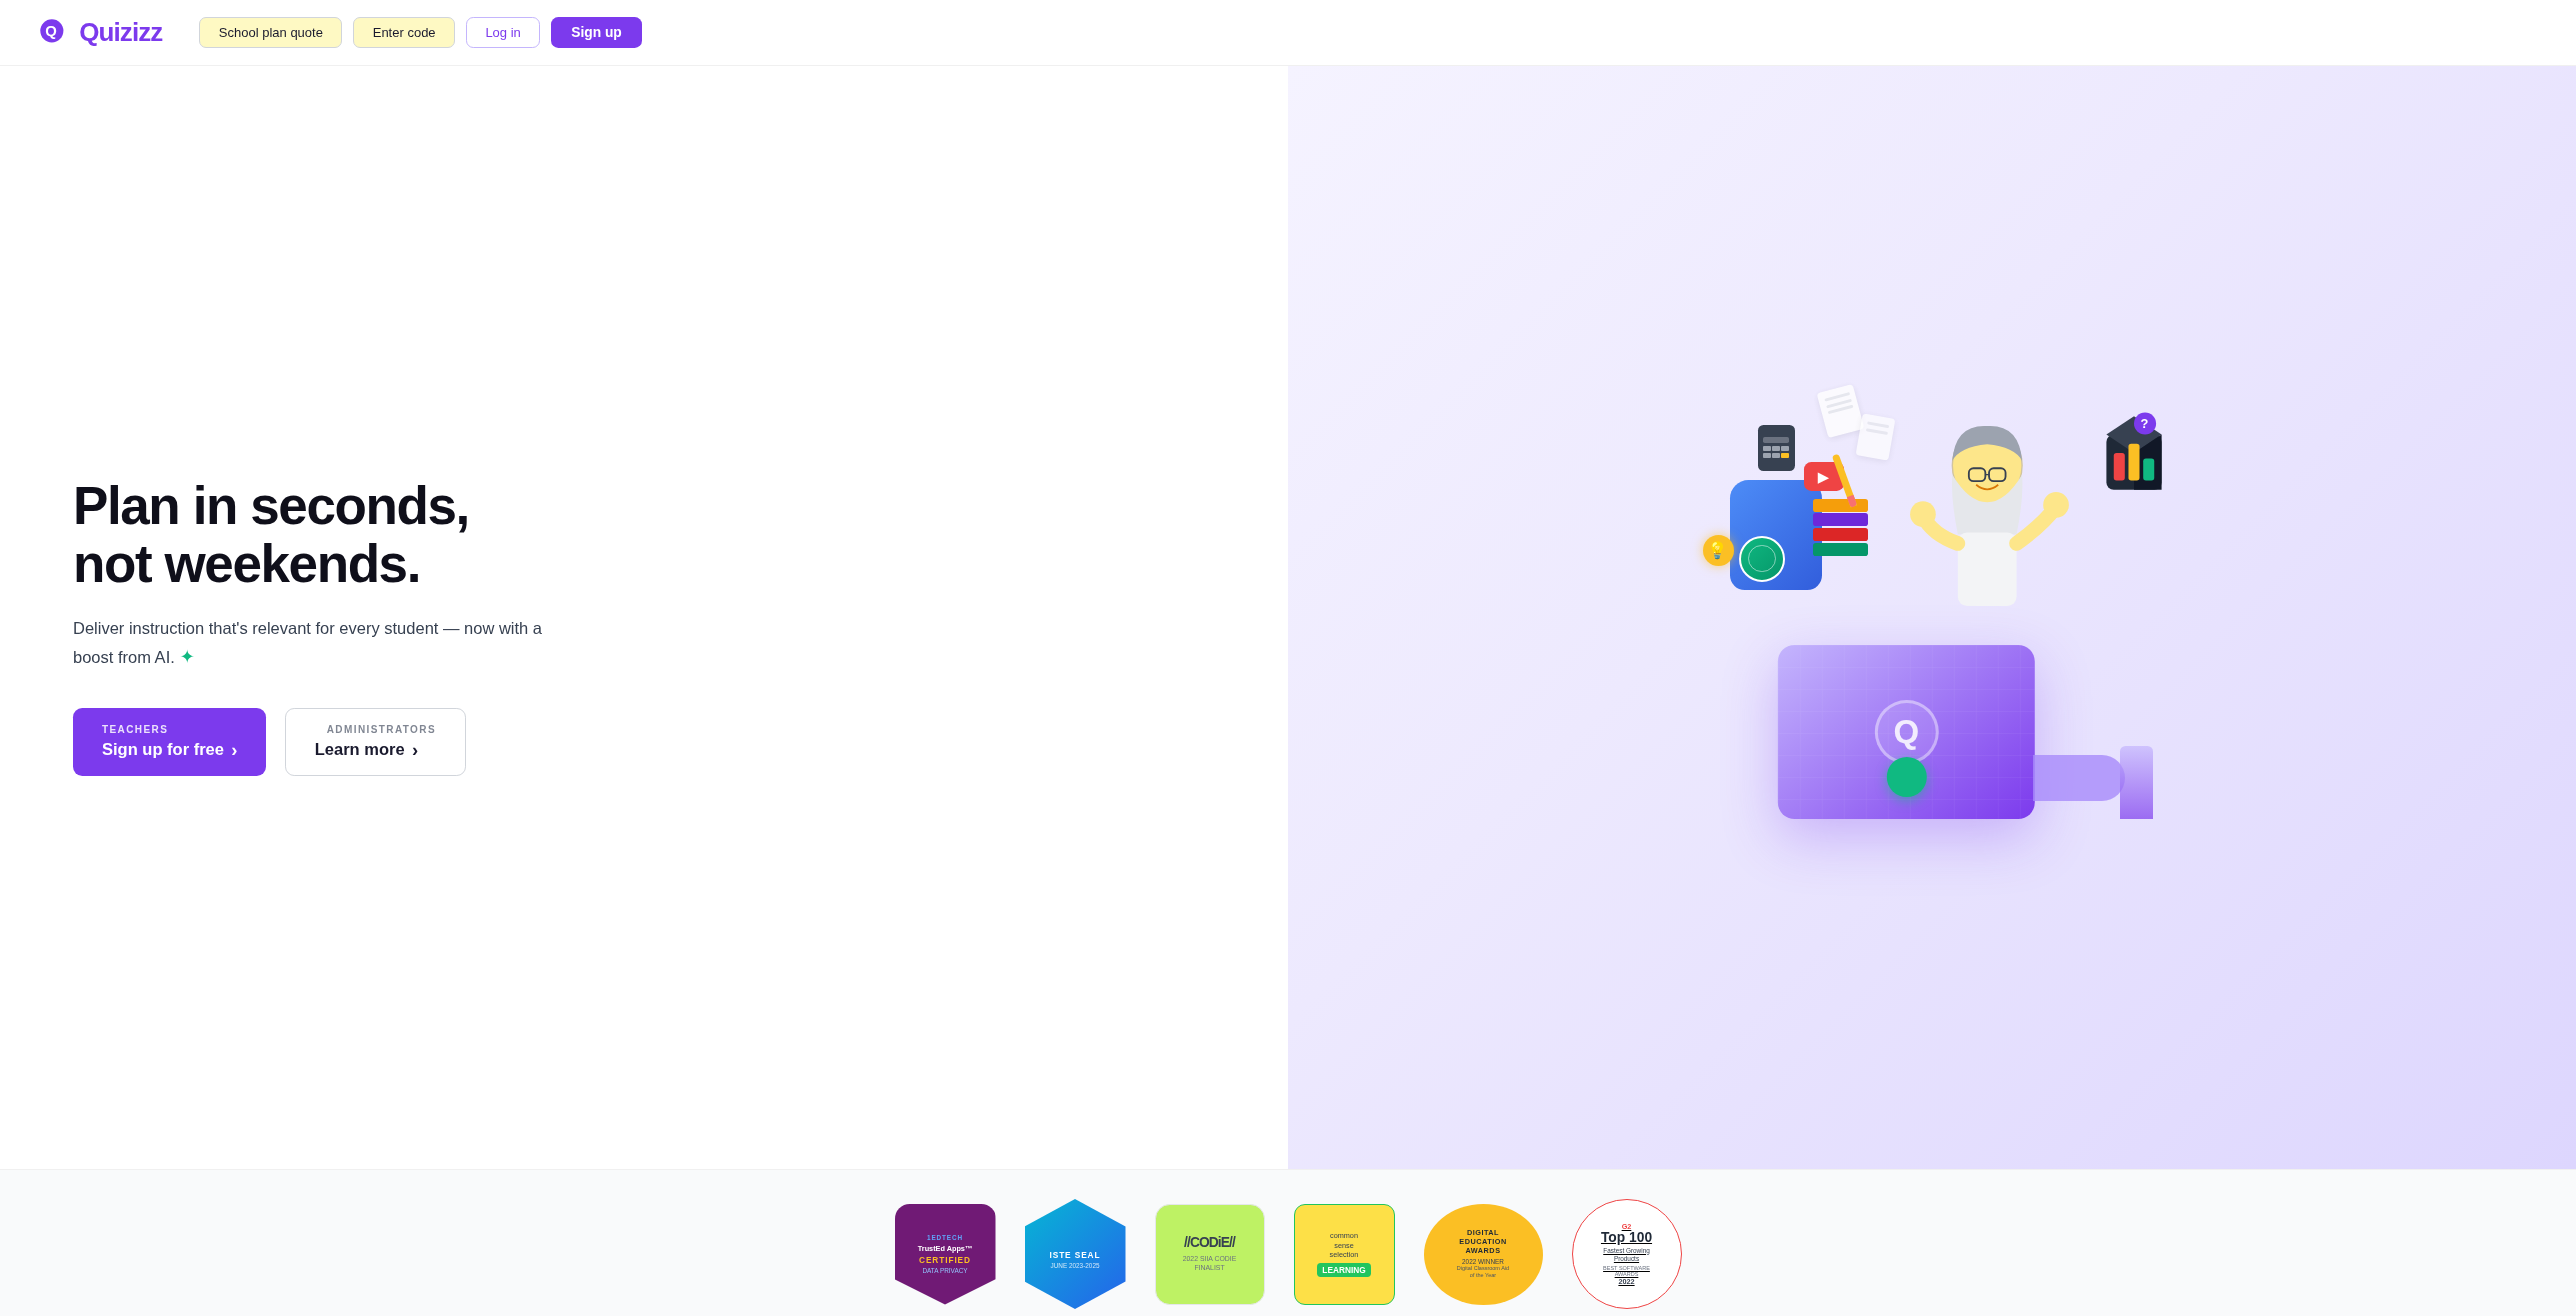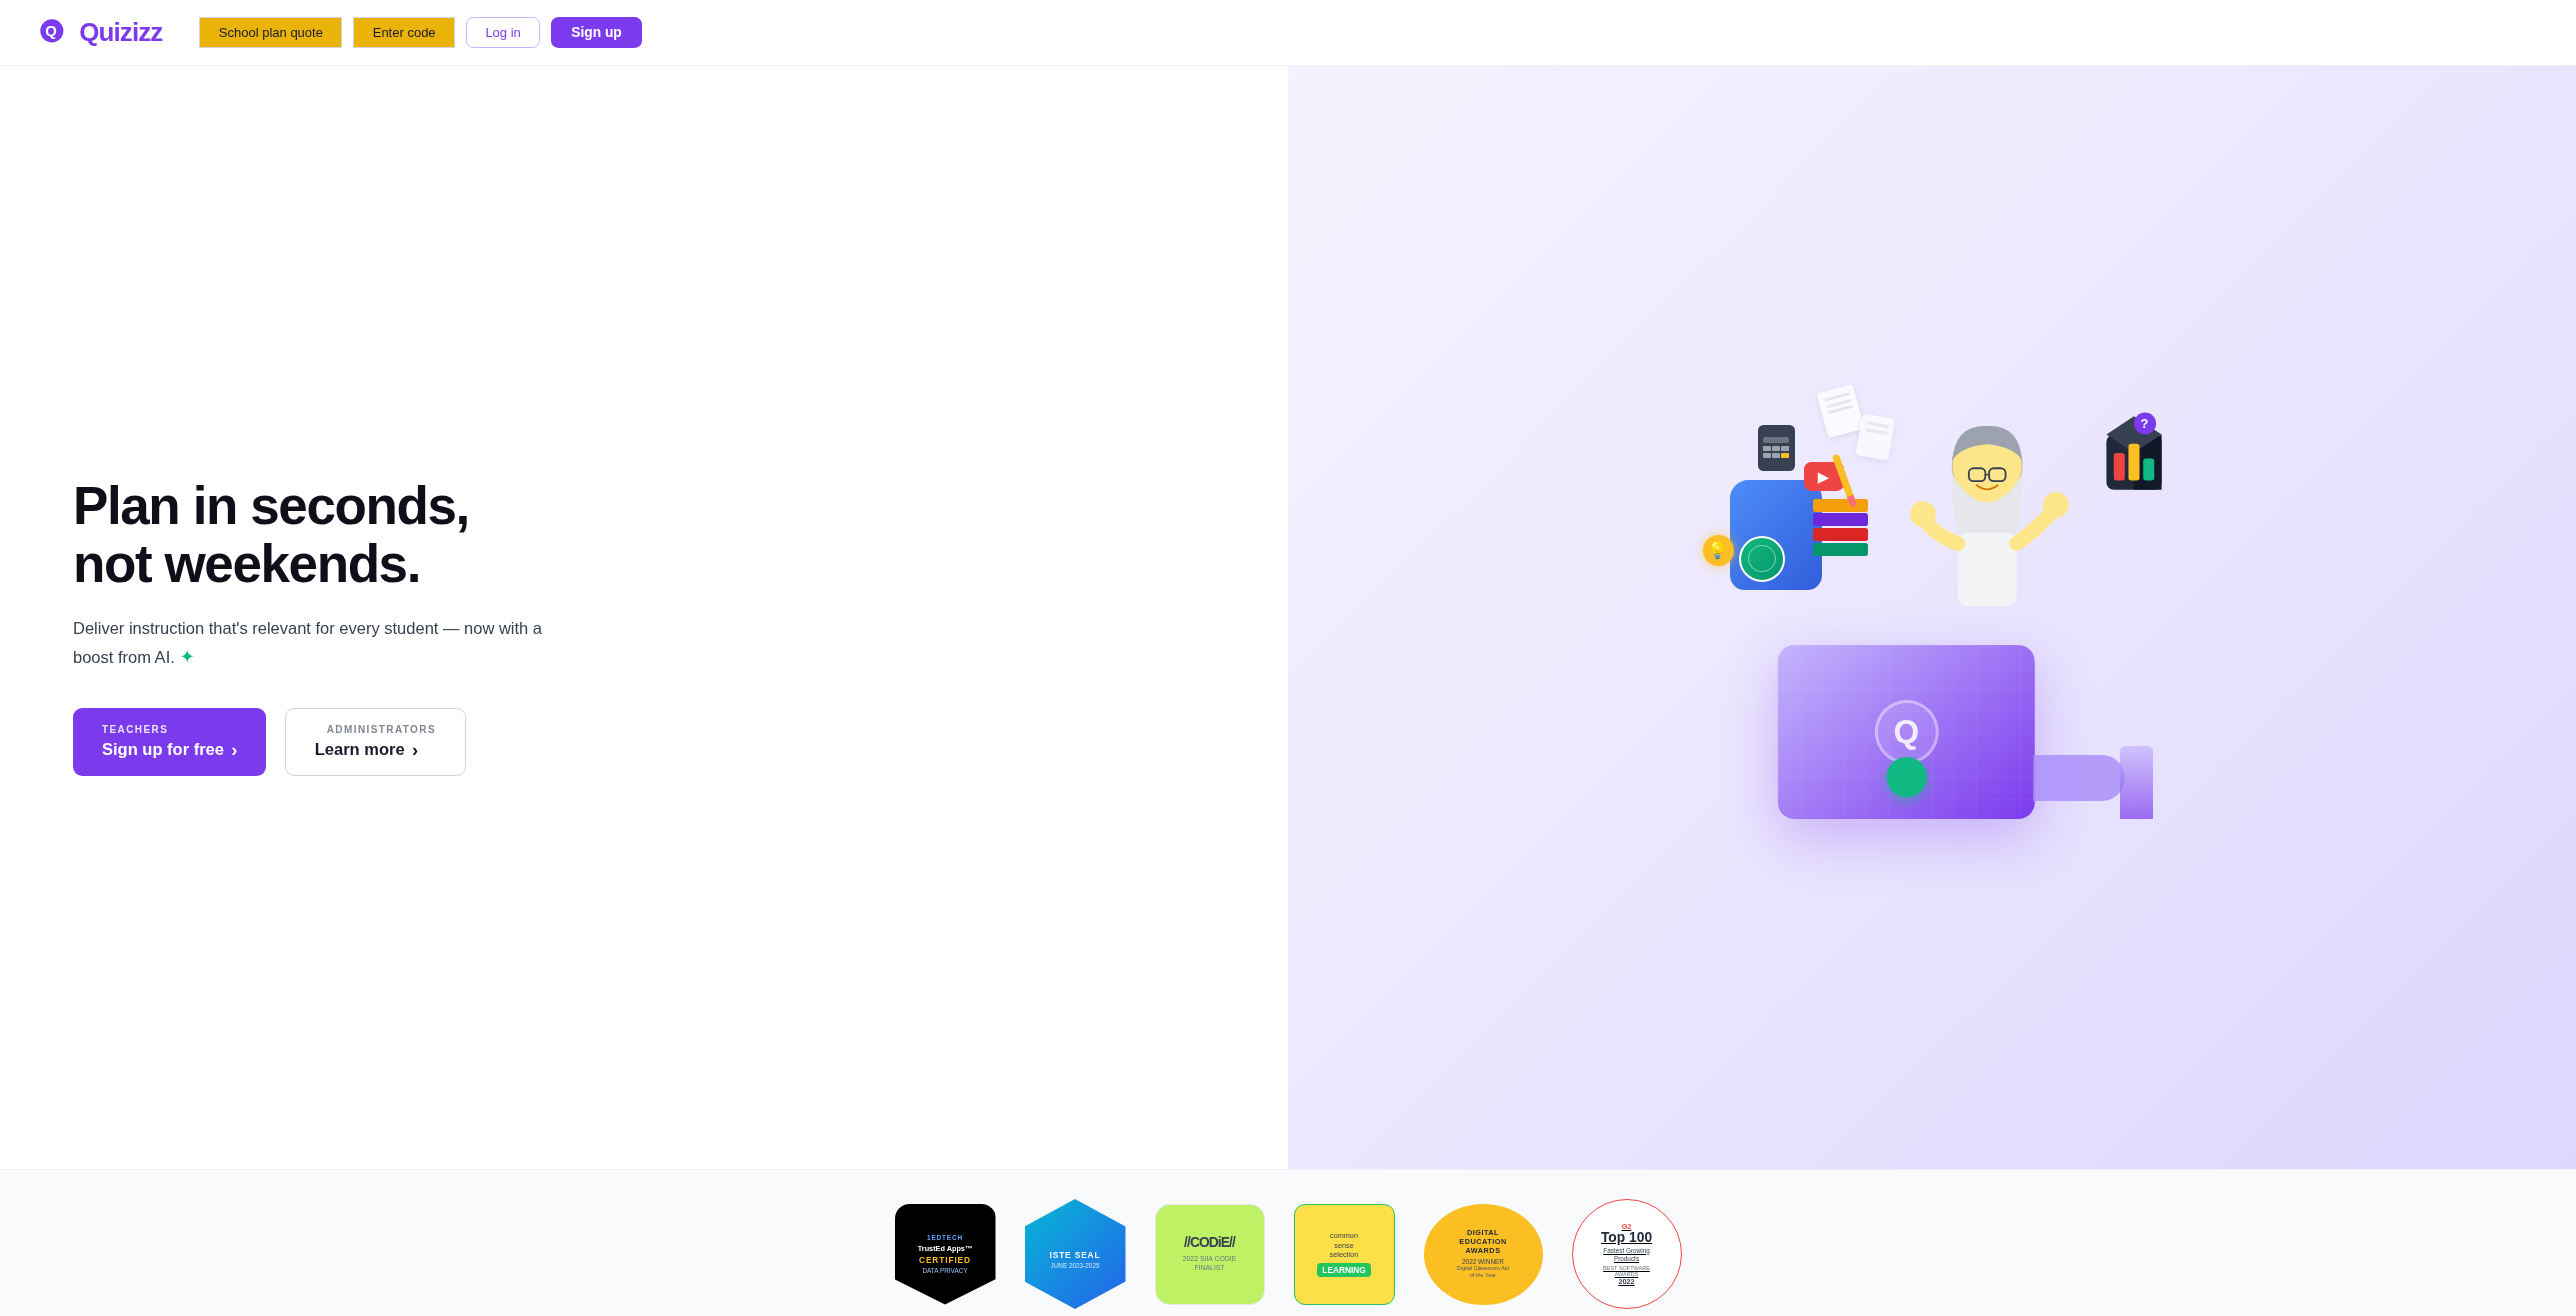--- a/index.html
+++ b/index.html
@@ -46,22 +46,22 @@
       cursor: pointer;
     }
     .nav-actions {
       display: flex;
       align-items: center;
       gap: 11px;
     }
     .btn-outline {
       padding: 7.3px 18.4px;
       border: 1.4px solid #d1d5db;
-      border-radius: 1px;
-      background: #eab308;
+      border-radius: 7px;
+      background: #fef9c3;
       font-size: 13px;
       font-weight: 500;
       color: #1a1a2e;
       cursor: pointer;
     }
     .btn-login {
       padding: 7.3px 18.4px;
       border: 1.4px solid #c4b5fd;
       border-radius: 7.3px;
       background: #fff;
@@ -397,21 +397,21 @@
           <span style="font-size:16.5px;">💡</span>
         </div>
 
       </div>
     </div>
   </div>
 </section>
 
 <div class="badge-strip">
 
-  <div class="badge-item" style="background:#000000;width:101px;height:101px;border-radius:14.7px 14.7px 5.5px 5.5px;clip-path:polygon(0 0,100% 0,100% 75%,50% 100%,0 75%);">
+  <div class="badge-item" style="background:#701a75;width:101px;height:101px;border-radius:14.7px 14.7px 5.5px 5.5px;clip-path:polygon(0 0,100% 0,100% 75%,50% 100%,0 75%);">
     <div style="color:white;text-align:center;padding:7.3px 3.7px;">
       <div style="font-size:6.4px;font-weight:700;color:#60a5fa;letter-spacing:0.9px;">1EDTECH</div>
       <div style="font-size:7.3px;font-weight:800;color:#fff;margin:2.8px 0;">TrustEd Apps™</div>
       <div style="font-size:8.3px;font-weight:900;color:#fbbf24;letter-spacing:0.9px;">CERTIFIED</div>
       <div style="font-size:6.4px;color:#93c5fd;margin-top:1.8px;">DATA PRIVACY</div>
     </div>
   </div>
 
   <div class="badge-item" style="background:linear-gradient(135deg,#06b6d4,#2563eb);width:101px;height:110px;clip-path:polygon(50% 0,100% 25%,100% 75%,50% 100%,0 75%,0 25%);">
     <div style="color:white;text-align:center;padding:18.4px 3.7px 7.3px;">

